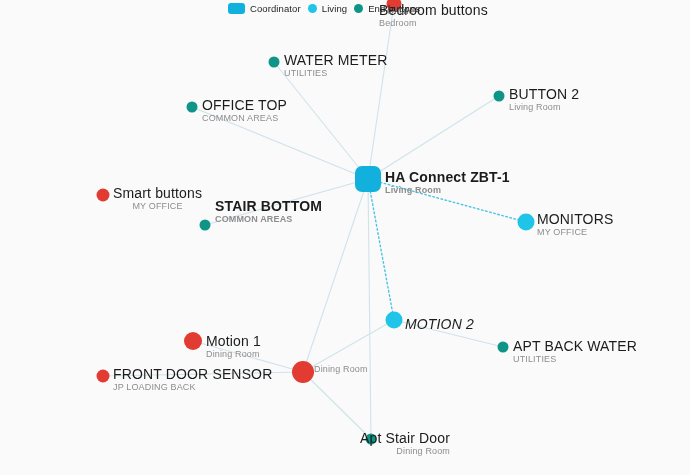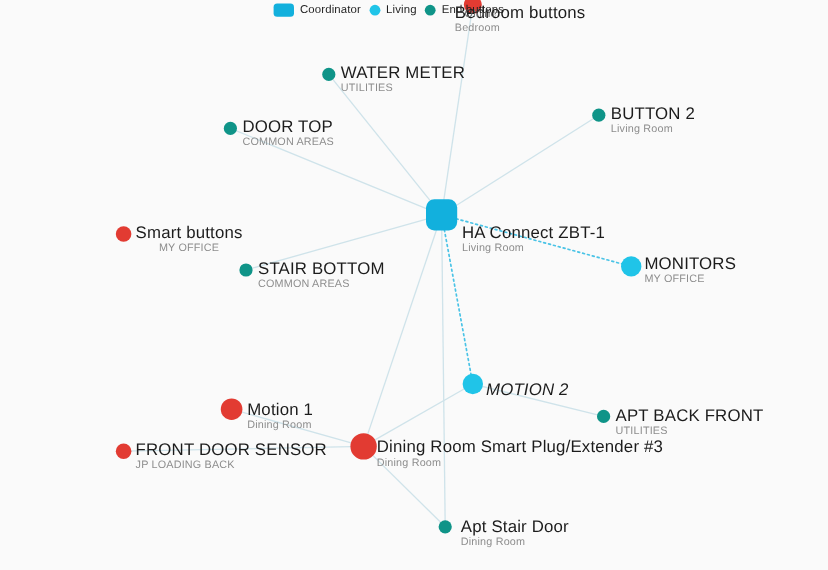--- a/index.html
+++ b/index.html
@@ -130,21 +130,21 @@
     </div>
     <div class="legend-item">
       <span class="sw-end"></span>
       <span class="legend-label">End buttons</span>
     </div>
   </div>
 
   <div id="nodes">
       <div class="node">
         <div class="coord-shape" style="width: 26px; height: 26px; left: 368px; top: 179px; background: rgb(18, 176, 221);"></div>
-        <div class="label" style="left: 385px; top: 185px;">
+        <div class="label" style="left: 385px; top: 169px; font-weight: bold;">
           <div class="l1">HA Connect ZBT-1</div>
           <div class="l2">Living Room</div>
         </div>
       </div>
       <div class="node">
         <div class="dot" style="width: 15px; height: 15px; left: 394px; top: 4px; background: rgb(226, 59, 50);"></div>
         <div class="label" style="left: 379px; top: 2px; position: absolute;">
           <div class="l1">Bedroom buttons</div>
           <div class="l2" style="position: absolute; left: 8px; top: 4px; color: rgb(107, 107, 107);">Offline</div>
           <div class="l2">Bedroom</div>
@@ -153,87 +153,86 @@
       <div class="node">
         <div class="dot" style="width: 11px; height: 11px; left: 274px; top: 62px; background: rgb(15, 148, 136);"></div>
         <div class="label" style="left: 284px; top: 52px;">
           <div class="l1">WATER METER</div>
           <div class="l2">UTILITIES</div>
         </div>
       </div>
       <div class="node">
         <div class="dot" style="width: 11px; height: 11px; left: 192px; top: 107px; background: rgb(15, 148, 136);"></div>
         <div class="label" style="left: 202px; top: 97px;">
-          <div class="l1">DOOR TOP</div>
+          <div class="l1">OFFICE TOP</div>
           <div class="l2">COMMON AREAS</div>
         </div>
       </div>
       <div class="node">
         <div class="dot" style="width: 11px; height: 11px; left: 499px; top: 96px; background: rgb(15, 148, 136);"></div>
         <div class="label" style="left: 509px; top: 86px;">
           <div class="l1">BUTTON 2</div>
           <div class="l2">Living Room</div>
         </div>
       </div>
       <div class="node">
         <div class="dot" style="width: 13px; height: 13px; left: 103px; top: 195px; background: rgb(226, 59, 50);"></div>
         <div class="label" style="left: 113px; top: 185px; text-align: center;">
           <div class="l1">Smart buttons</div>
           <div class="l2">MY OFFICE</div>
         </div>
       </div>
       <div class="node">
         <div class="dot" style="width: 11px; height: 11px; left: 205px; top: 225px; background: rgb(15, 148, 136);"></div>
-        <div class="label" style="left: 215px; top: 215px;">
+        <div class="label" style="left: 215px; top: 198px; font-weight: bold;">
           <div class="l1">STAIR BOTTOM</div>
           <div class="l2">COMMON AREAS</div>
         </div>
       </div>
       <div class="node">
         <div class="dot" style="width: 17px; height: 17px; left: 526px; top: 222px; background: rgb(32, 196, 232);"></div>
         <div class="label" style="left: 537px; top: 211px;">
           <div class="l1">MONITORS</div>
           <div class="l2">MY OFFICE</div>
         </div>
       </div>
       <div class="node">
         <div class="dot" style="width: 17px; height: 17px; left: 394px; top: 320px; background: rgb(32, 196, 232);"></div>
         <div class="label" style="left: 405px; top: 316px; font-style: italic;">
           <div class="l1">MOTION 2</div>
         </div>
       </div>
       <div class="node">
         <div class="dot" style="width: 11px; height: 11px; left: 503px; top: 347px; background: rgb(15, 148, 136);"></div>
         <div class="label" style="left: 513px; top: 338px;">
-          <div class="l1">APT BACK FRONT</div>
+          <div class="l1">APT BACK WATER</div>
           <div class="l2">UTILITIES</div>
         </div>
       </div>
       <div class="node">
         <div class="dot" style="width: 18px; height: 18px; left: 193px; top: 341px; background: rgb(226, 59, 50);"></div>
         <div class="label" style="left: 206px; top: 333px;">
           <div class="l1">Motion 1</div>
           <div class="l2">Dining Room</div>
         </div>
       </div>
       <div class="node">
         <div class="dot" style="width: 13px; height: 13px; left: 103px; top: 376px; background: rgb(226, 59, 50);"></div>
         <div class="label" style="left: 113px; top: 366px;">
           <div class="l1">FRONT DOOR SENSOR</div>
           <div class="l2">JP LOADING BACK</div>
         </div>
       </div>
       <div class="node">
         <div class="dot" style="width: 22px; height: 22px; left: 303px; top: 372px; background: rgb(226, 59, 50);"></div>
         <div class="label" style="left: 314px; top: 364px;">
-          <div class="l1">Dining Room Smart Plug/Extender #3</div>
           <div class="l2">Dining Room</div>
         </div>
       </div>
       <div class="node">
         <div class="dot" style="width: 11px; height: 11px; left: 371px; top: 439px; background: rgb(15, 148, 136);"></div>
-        <div class="label" style="left: 384px; top: 430px;">
+        <div class="label" style="left: 360px; top: 430px; text-align: right;">
           <div class="l1">Apt Stair Door</div>
           <div class="l2">Dining Room</div>
         </div>
       </div>
     </div>
 </div>
 
 </body></html>

